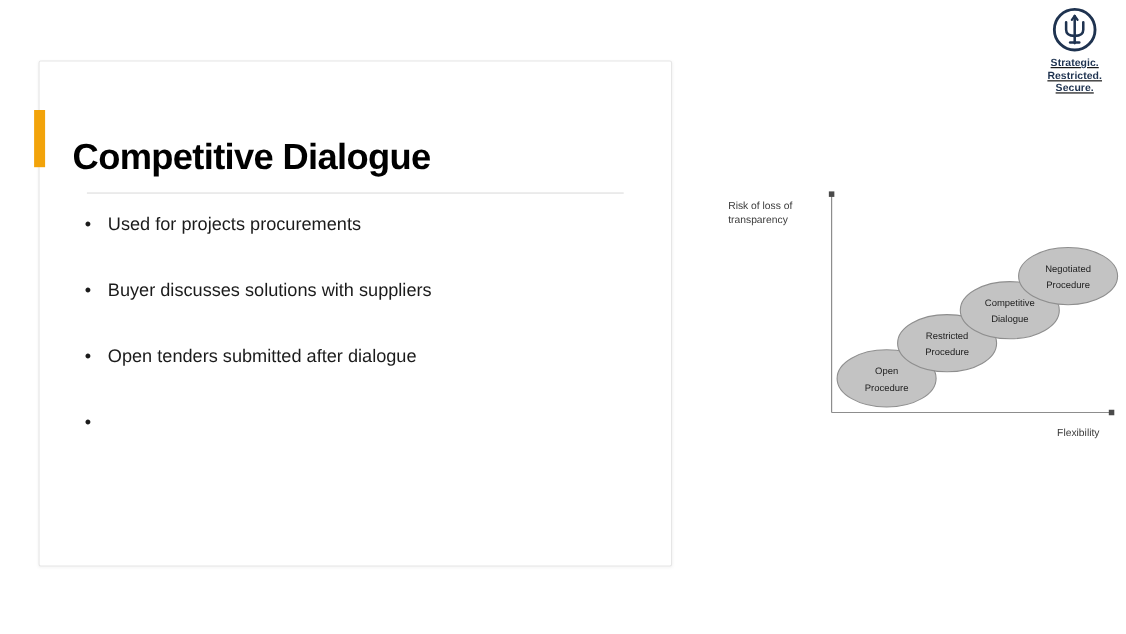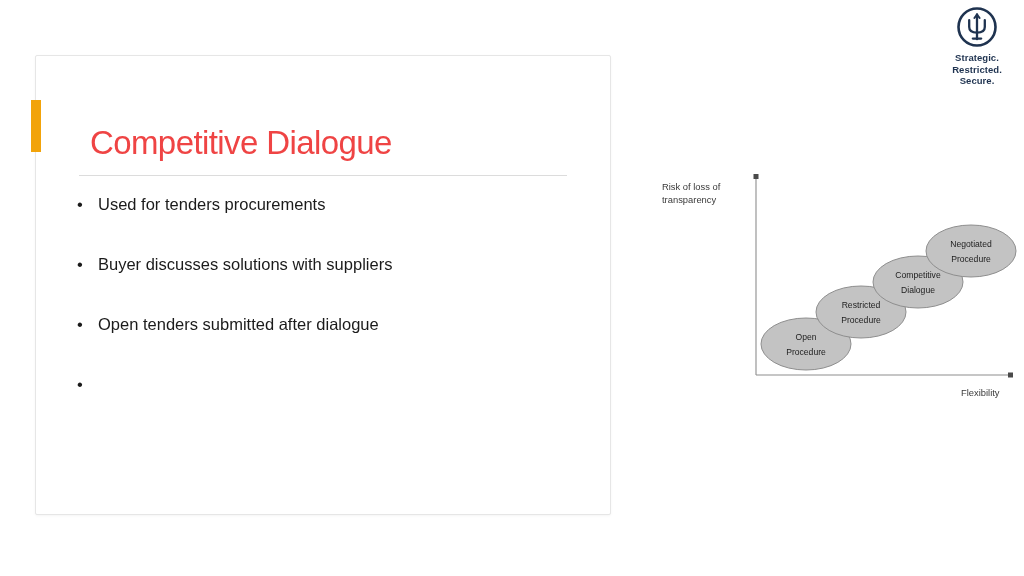--- a/index.html
+++ b/index.html
@@ -15,20 +15,21 @@
     position: relative;
   }
 
   
   #brand-logo {
     position: absolute;
     left: 941px;
     top: 6px;
     width: 72px;
     text-align: center;
+    text-decoration: underline;
   }
   #brand-logo .mark {
     display: block;
     margin: 0 auto;
     width: 42px;
     height: 42px;
   }
   #brand-logo .tagline {
     margin-top: 4px;
     font-size: 9.5px;
@@ -62,25 +63,25 @@
     left: 31px;
     top: 100px;
     width: 10px;
     height: 52px;
     background: #f2a30a;
   }
 
   
   #page-title {
     position: absolute;
-    left: 90px;
+    left: 66px;
     top: 100px;
     font-size: 33px;
-    font-weight: normal;
-    color: #ef4444;
+    font-weight: bold;
+    color: #000000;
     letter-spacing: -0.6px;
     line-height: 42px;
     white-space: nowrap;
   }
   #title-divider {
     position: absolute;
     left: 79px;
     top: 175px;
     width: 488px;
     height: 1px;
@@ -173,21 +174,21 @@
 
 <div id="slide-card"></div>
 <div id="accent-bar"></div>
 
 <h1 id="page-title">Competitive Dialogue</h1>
 <div id="title-divider"></div>
 
 <ul id="bullet-list">
   <li class="bullet-item">
     <span class="bullet-marker">•</span>
-    <span>Used for tenders procurements</span>
+    <span>Used for projects procurements</span>
   </li>
   <li class="bullet-item">
     <span class="bullet-marker">•</span>
     <span>Buyer discusses solutions with suppliers</span>
   </li>
   <li class="bullet-item">
     <span class="bullet-marker">•</span>
     <span>Open tenders submitted after dialogue</span>
   </li>
   <li class="bullet-item">

